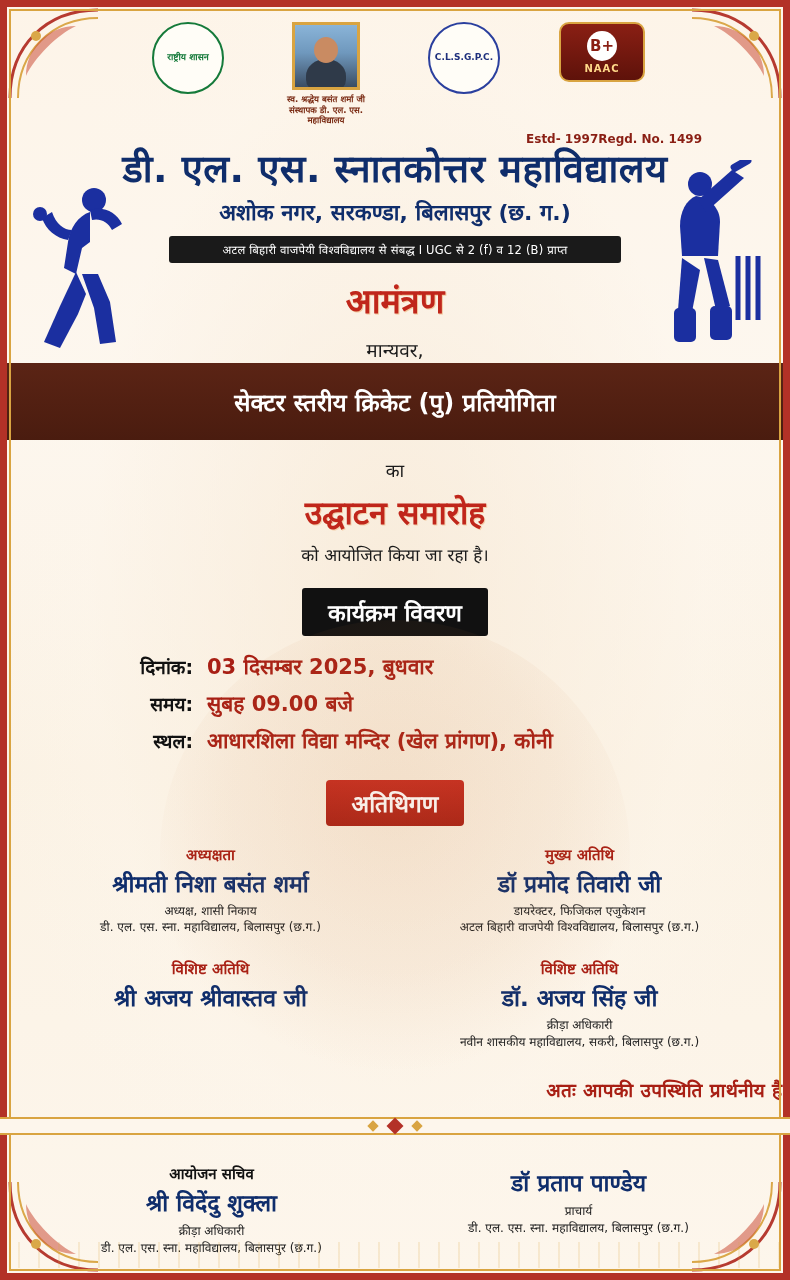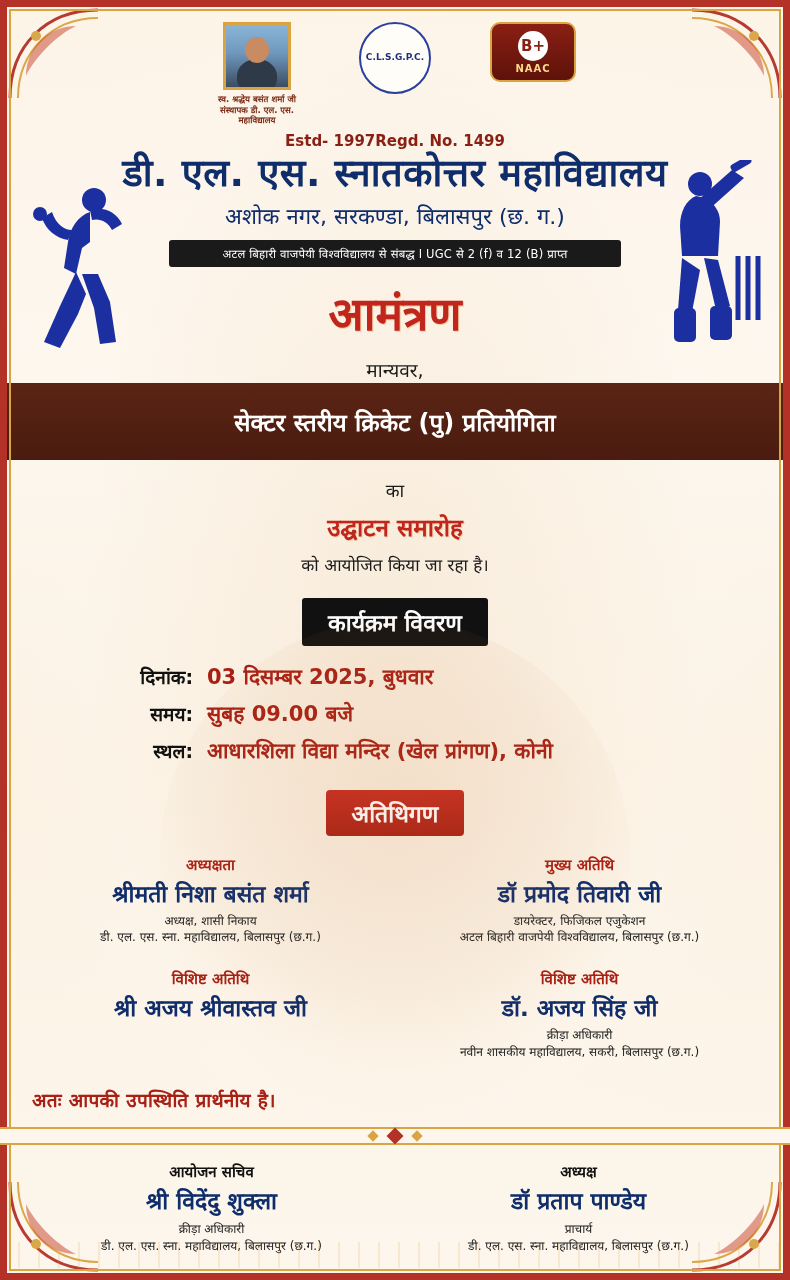--- a/index.html
+++ b/index.html
@@ -106,54 +106,54 @@
     color:#ffd98a;
   }
   .naac .bplus {
     background:#fff; color:#8a1f14; font-weight:bold; font-size:15px;
     border-radius: 50%; width: 30px; height: 30px; display:flex; align-items:center; justify-content:center;
   }
   .naac .txt { font-size: 10px; font-weight: bold; letter-spacing: 1px; margin-top:2px; }
 
   
   .estd-row {
-    display: flex; justify-content: center;
+    display: flex; justify-content: flex-end;
     padding: 6px 88px 0 88px;
-    font-size: 15px; font-weight: bold; color: #8a1f14;
+    font-size: 12px; font-weight: bold; color: #8a1f14;
   }
   .college-name {
     text-align: center;
     font-size: 38px;
     font-weight: bold;
     color: #0f2d6b;
     letter-spacing: .5px;
     margin-top: 2px;
     line-height: 1.15;
   }
   .college-addr {
     text-align: center;
     font-size: 22px;
-    font-weight: normal;
+    font-weight: bold;
     color: #0f2d6b;
     margin-top: 4px;
   }
   .affil {
     margin: 10px auto 0 auto;
     width: 452px;
     background: #1a1a1a;
     color: #fff;
     font-size: 11.5px;
     text-align: center;
     padding: 6px 8px;
     border-radius: 3px;
     letter-spacing: .2px;
   }
   .amantran {
     text-align: center;
-    font-size: 46px;
+    font-size: 34px;
     font-weight: bold;
     color: #c0261b;
     margin-top: 14px;
     text-shadow: 1px 1px 0 #f2c9a0;
   }
   .manyavar {
     text-align: center;
     font-size: 19px;
     color: #1a1a1a;
     margin-top: 14px;
@@ -176,21 +176,21 @@
     text-align: center;
     font-size: 24px;
     font-weight: bold;
     padding: 22px;
   }
   .ka {
     text-align: center; font-size: 18px; color: #1a1a1a; margin-top: 18px;
   }
   .udghatan {
     text-align: center;
-    font-size: 24px;
+    font-size: 32px;
     font-weight: bold;
     color: #c0261b;
     margin-top: 8px;
     text-shadow: 1px 1px 0 #f3d0ad;
   }
   .aayojit {
     text-align: center; font-size: 17px; color: #1a1a1a; margin-top: 10px;
   }
 
   
@@ -249,27 +249,26 @@
     font-size: 23px; font-weight: bold; color: #0f2d6b; margin-top: 3px;
   }
   .guest .desig {
     font-size: 12px; color: #222; margin-top: 4px; line-height: 1.4;
   }
   .guest .org {
     font-size: 12px; color: #222; line-height: 1.4;
   }
 
   .request {
-    text-align: left;
+    text-align: right;
     margin-top: 26px;
     font-size: 19px;
     font-weight: bold;
     color: #a81f14;
     letter-spacing: .3px;
-    padding-left: 32px;
   }
 
   
   .divider {
     margin-top: 14px;
     position: relative;
     height: 18px;
     border-top: 2px solid #d9a441;
     border-bottom: 2px solid #d9a441;
     background: #fdf6ec;
@@ -284,21 +283,21 @@
     position: absolute; top: 50%;
     transform: translate(-50%,-50%) rotate(45deg);
     width: 8px; height: 8px; background: #d9a441;
   }
   .divider .d2 { left: calc(50% - 22px); }
   .divider .d3 { left: calc(50% + 22px); }
 
   .signatories {
     display: grid;
     grid-template-columns: 1fr 1fr;
-    margin-top: 16px;
+    margin-top: 28px;
     padding: 0 28px;
   }
   .sig { text-align: center; }
   .sig .role { font-size: 15px; font-weight: bold; color: #111; }
   .sig .name { font-size: 23px; font-weight: bold; color: #0f2d6b; margin-top: 3px; }
   .sig .desig { font-size: 12px; color: #222; margin-top: 4px; }
   .sig .org { font-size: 12px; color: #222; }
 
   
   .player {
@@ -377,20 +376,25 @@
       <rect x="62" y="146" width="22" height="34" rx="5"></rect>
     </g>
     <g stroke="#1b2fa0" stroke-width="5">
       <line x1="100" y1="96" x2="100" y2="160"></line>
       <line x1="110" y1="96" x2="110" y2="160"></line>
       <line x1="90" y1="96" x2="90" y2="160"></line>
     </g>
   </svg>
 
   <div class="logos">
+    <div class="logo l1">
+      <div class="disc">
+        <span>राष्ट्रीय शासन</span>
+      </div>
+    </div>
     <div class="logo l3">
       <div class="portrait"></div>
       <div class="cap">
         <div>स्व. श्रद्धेय बसंत शर्मा जी</div>
         <div>संस्थापक डी. एल. एस. महाविद्यालय</div>
       </div>
     </div>
     <div class="logo l4">
       <div class="disc">
         <span>C.L.S.G.P.C.</span>
@@ -473,21 +477,20 @@
   </div>
 
   <div class="signatories">
     <div class="sig">
       <div class="role">आयोजन सचिव</div>
       <div class="name">श्री विदेंदु शुक्ला</div>
       <div class="desig">क्रीड़ा अधिकारी</div>
       <div class="org">डी. एल. एस. स्ना. महाविद्यालय, बिलासपुर (छ.ग.)</div>
     </div>
     <div class="sig">
-      <div class="role">अध्यक्ष</div>
       <div class="name">डॉ प्रताप पाण्डेय</div>
       <div class="desig">प्राचार्य</div>
       <div class="org">डी. एल. एस. स्ना. महाविद्यालय, बिलासपुर (छ.ग.)</div>
     </div>
   </div>
 
   <div class="bottom-flourish"></div>
 </div>
 
 </body></html>

